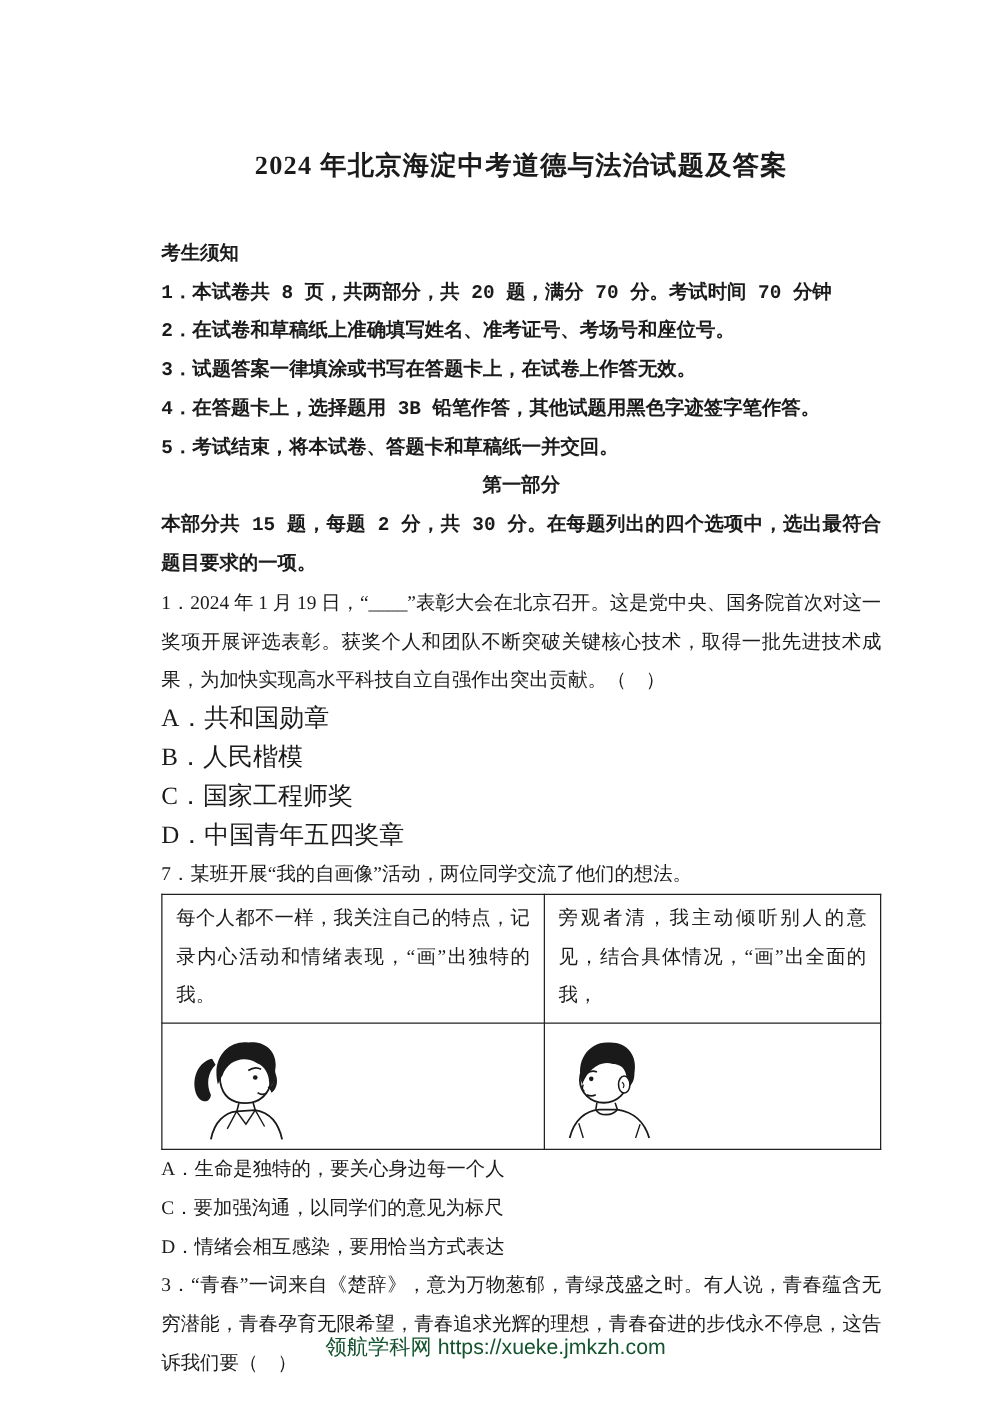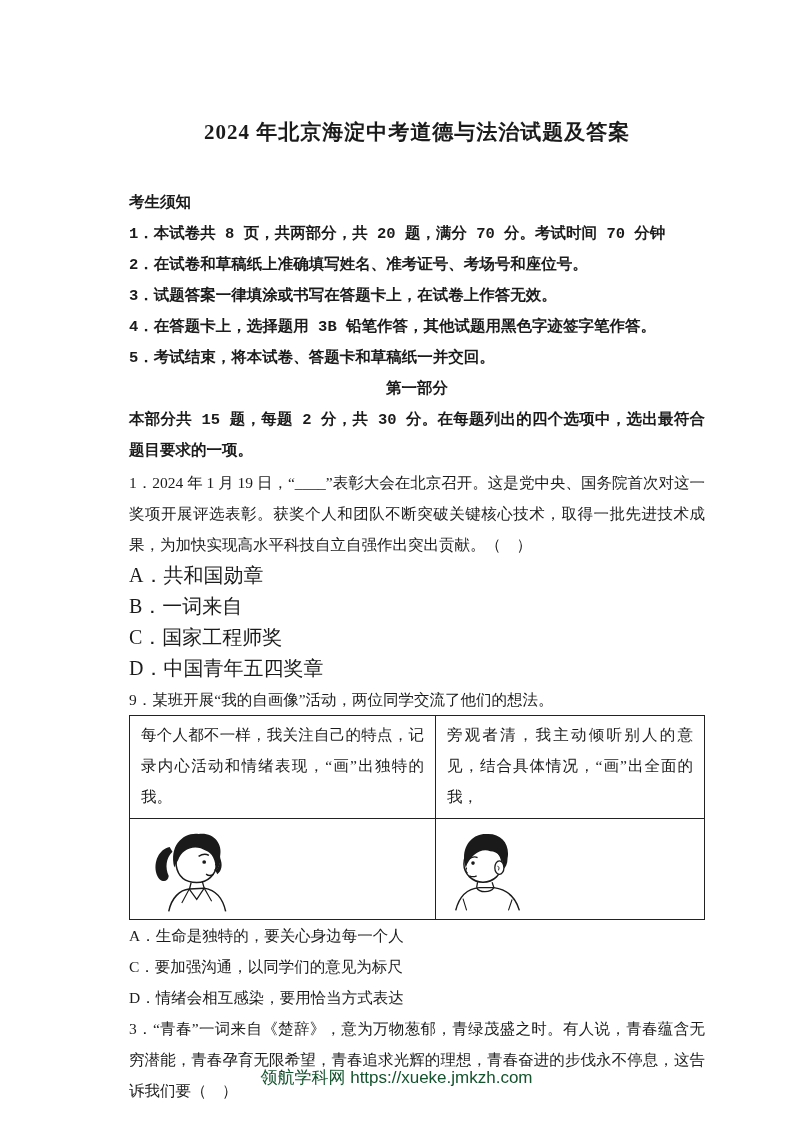--- a/index.html
+++ b/index.html
@@ -50,26 +50,26 @@
     <p class="line bold">3．试题答案一律填涂或书写在答题卡上，在试卷上作答无效。</p>
     <p class="line bold">4．在答题卡上，选择题用 3B 铅笔作答，其他试题用黑色字迹签字笔作答。</p>
     <p class="line bold">5．考试结束，将本试卷、答题卡和草稿纸一并交回。</p>
 
     <p class="line bold center">第一部分</p>
     <p class="line bold just">本部分共 15 题，每题 2 分，共 30 分。在每题列出的四个选项中，选出最符合题目要求的一项。</p>
 
     <p class="line just">1．2024 年 1 月 19 日，“____”表彰大会在北京召开。这是党中央、国务院首次对这一奖项开展评选表彰。获奖个人和团队不断突破关键核心技术，取得一批先进技术成果，为加快实现高水平科技自立自强作出突出贡献。（　）</p>
     <div class="opts-row">
       <span>A．共和国勋章</span>
-      <span>B．一词来自</span>
+      <span>B．人民楷模</span>
       <span>C．国家工程师奖</span>
       <span>D．中国青年五四奖章</span>
     </div>
 
-    <p class="line">9．某班开展“我的自画像”活动，两位同学交流了他们的想法。</p>
+    <p class="line">7．某班开展“我的自画像”活动，两位同学交流了他们的想法。</p>
 
     <table class="qtable">
       <colgroup>
           <col style="width:53.2%">
           <col style="width:46.8%">
         </colgroup>
       <tbody>
           <tr>
         <td class="txt">每个人都不一样，我关注自己的特点，记录内心活动和情绪表现，“画”出独特的我。</td>
         <td class="txt">旁观者清，我主动倾听别人的意见，结合具体情况，“画”出全面的我，</td>

